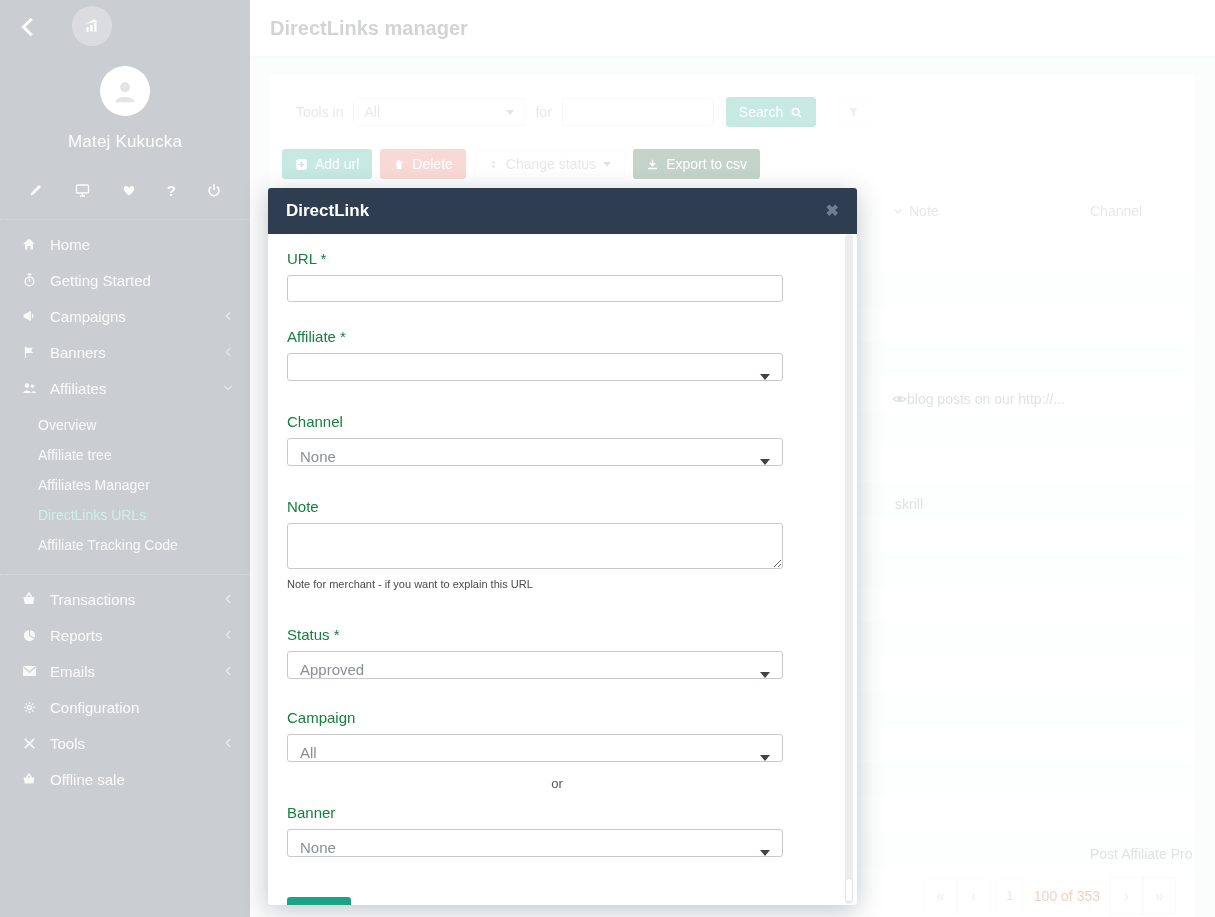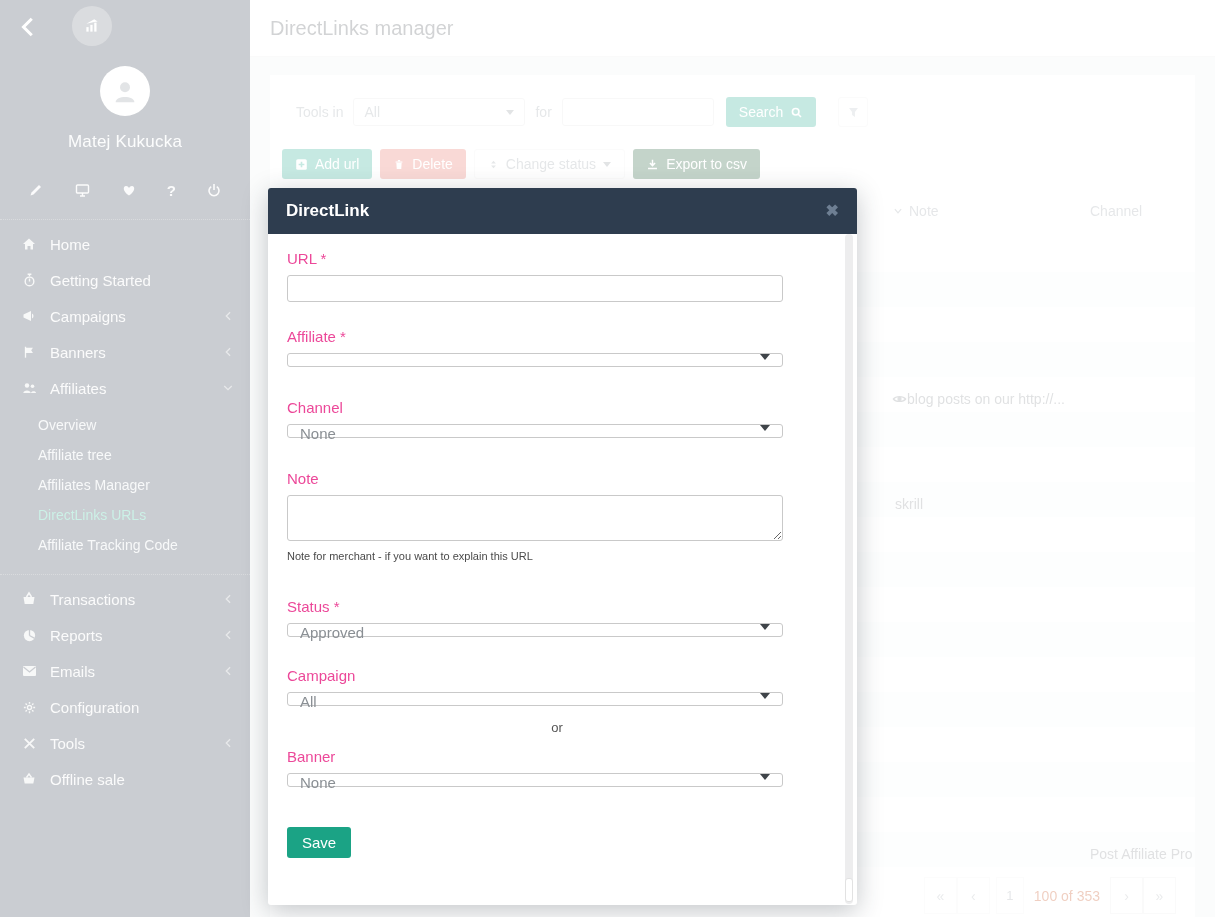--- a/index.html
+++ b/index.html
@@ -22,21 +22,21 @@
   .nav-label { flex: 1; }
   .nav-chev { color: rgba(255,255,255,0.55); display: inline-flex; }
   .rot-down { transform: rotate(-90deg); }
   .submenu { padding: 4px 0 6px 0; }
   .sub-item { height: 30px; display: flex; align-items: center; padding-left: 38px; font-size: 14px; color: #e2e7ea; cursor: pointer; }
   .sub-item.active { color: #35c7a0; }
 
   
   .main { position: absolute; left: 250px; top: 0; right: 0; bottom: 0; }
   .topbar { height: 57px; background: #ffffff; border-bottom: 1px solid #ececec; display: flex; align-items: center; padding-left: 20px; }
-  .page-title { font-size: 20px; font-weight: 400; color: #4c5257; }
+  .page-title { font-size: 20px; font-weight: 700; color: #4c5257; }
   .content { position: absolute; top: 57px; left: 0; right: 0; bottom: 0; background: #f0f1f2; }
   .card { position: absolute; top: 18px; left: 20px; right: 20px; bottom: 0; background: #ffffff; }
 
   .search-row { display: flex; align-items: center; margin: 22px 0 0 26px; }
   .muted-label { font-size: 14px; color: #9aa2a9; }
   .fake-select-sm { width: 172px; height: 28px; border: 1px solid #e4e4e4; border-radius: 3px; display: flex; align-items: center; padding: 0 10px; font-size: 14px; color: #9aa2a9; margin: 0 10px 0 10px; background: #fff; cursor: pointer; }
   .fake-select-sm .grow { flex: 1; }
   .caret { width: 0; height: 0; border-left: 4px solid transparent; border-right: 4px solid transparent; border-top: 5px solid #8b9299; }
   .search-input { width: 152px; height: 28px; border: 1px solid #e4e4e4; border-radius: 3px; margin: 0 12px 0 10px; padding: 0 8px; font-size: 14px; color: #555; outline: none; }
   .btn { display: inline-flex; align-items: center; gap: 7px; height: 30px; border: none; border-radius: 3px; font-size: 14px; padding: 0 13px; cursor: pointer; font-family: "Liberation Sans", sans-serif; }
@@ -59,23 +59,23 @@
   .pg-info { font-size: 14px; color: #c2410c; margin: 0 10px 0 4px; }
 
   
   .overlay { position: absolute; inset: 0; background: rgba(255,255,255,0.75); z-index: 5; }
   .modal { position: absolute; left: 268px; top: 188px; width: 589px; height: 717px; background: #ffffff; z-index: 10; border-radius: 3px; box-shadow: 0 6px 26px rgba(40,50,60,0.28); }
   .modal-header { height: 46px; background: #2e3d4f; border-radius: 3px 3px 0 0; display: flex; align-items: center; padding: 0 18px; }
   .modal-title { color: #ffffff; font-size: 17px; font-weight: bold; flex: 1; }
   .modal-close { color: #6e7f93; font-size: 16px; font-weight: bold; cursor: pointer; line-height: 1; }
   .modal-body { padding: 16px 0 0 19px; position: relative; height: 671px; overflow: hidden; }
   .field { width: 496px; margin-bottom: 26px; }
-  .field label { display: block; font-size: 15px; color: #ec4899; margin-bottom: 8px; }
+  .field label { display: block; font-size: 15px; color: #15803d; margin-bottom: 8px; }
   .text-input { width: 100%; height: 27px; border: 1px solid #c9c9c9; border-radius: 3px; padding: 0 8px; font-size: 14px; color: #555; outline: none; font-family: "Liberation Sans", sans-serif; }
-  .fake-select { width: 100%; height: 14px; border: 1px solid #c9c9c9; border-radius: 3px; background: #fff; display: flex; align-items: flex-start; padding: 0 12px; font-size: 15px; color: #8a8f94; cursor: pointer; }
+  .fake-select { width: 100%; height: 28px; border: 1px solid #c9c9c9; border-radius: 3px; background: #fff; display: flex; align-items: flex-end; padding: 0 12px; font-size: 15px; color: #8a8f94; cursor: pointer; }
   .fake-select .grow { flex: 1; }
   .caret-dark { width: 0; height: 0; border-left: 5px solid transparent; border-right: 5px solid transparent; border-top: 6px solid #3f4449; }
   .note-area { width: 100%; height: 46px; border: 1px solid #c9c9c9; border-radius: 3px; padding: 5px 8px; font-size: 14px; color: #555; resize: both; font-family: "Liberation Sans", sans-serif; outline: none; }
   .hint { font-size: 11px; color: #4a4a4a; margin-top: 5px; }
   .mb32 { margin-bottom: 32px; }
   .mb30 { margin-bottom: 30px; }
   .or-row { width: 540px; text-align: center; font-size: 13px; color: #555; margin: 0 0 13px 0; }
   .save-btn { margin-top: 40px; background: #1ba385; color: #fff; border: none; border-radius: 3px; font-size: 15px; padding: 7px 15px; cursor: pointer; font-family: "Liberation Sans", sans-serif; }
   .modal-scroll { position: absolute; top: 46px; bottom: 1px; right: 4px; width: 8px; background: #ededee; border-radius: 4px; }
   .modal-scroll-thumb { position: absolute; bottom: 2px; left: 0px; width: 8px; height: 24px; background: #ffffff; border: 1px solid #e2e2e2; border-radius: 3px; cursor: pointer; }

